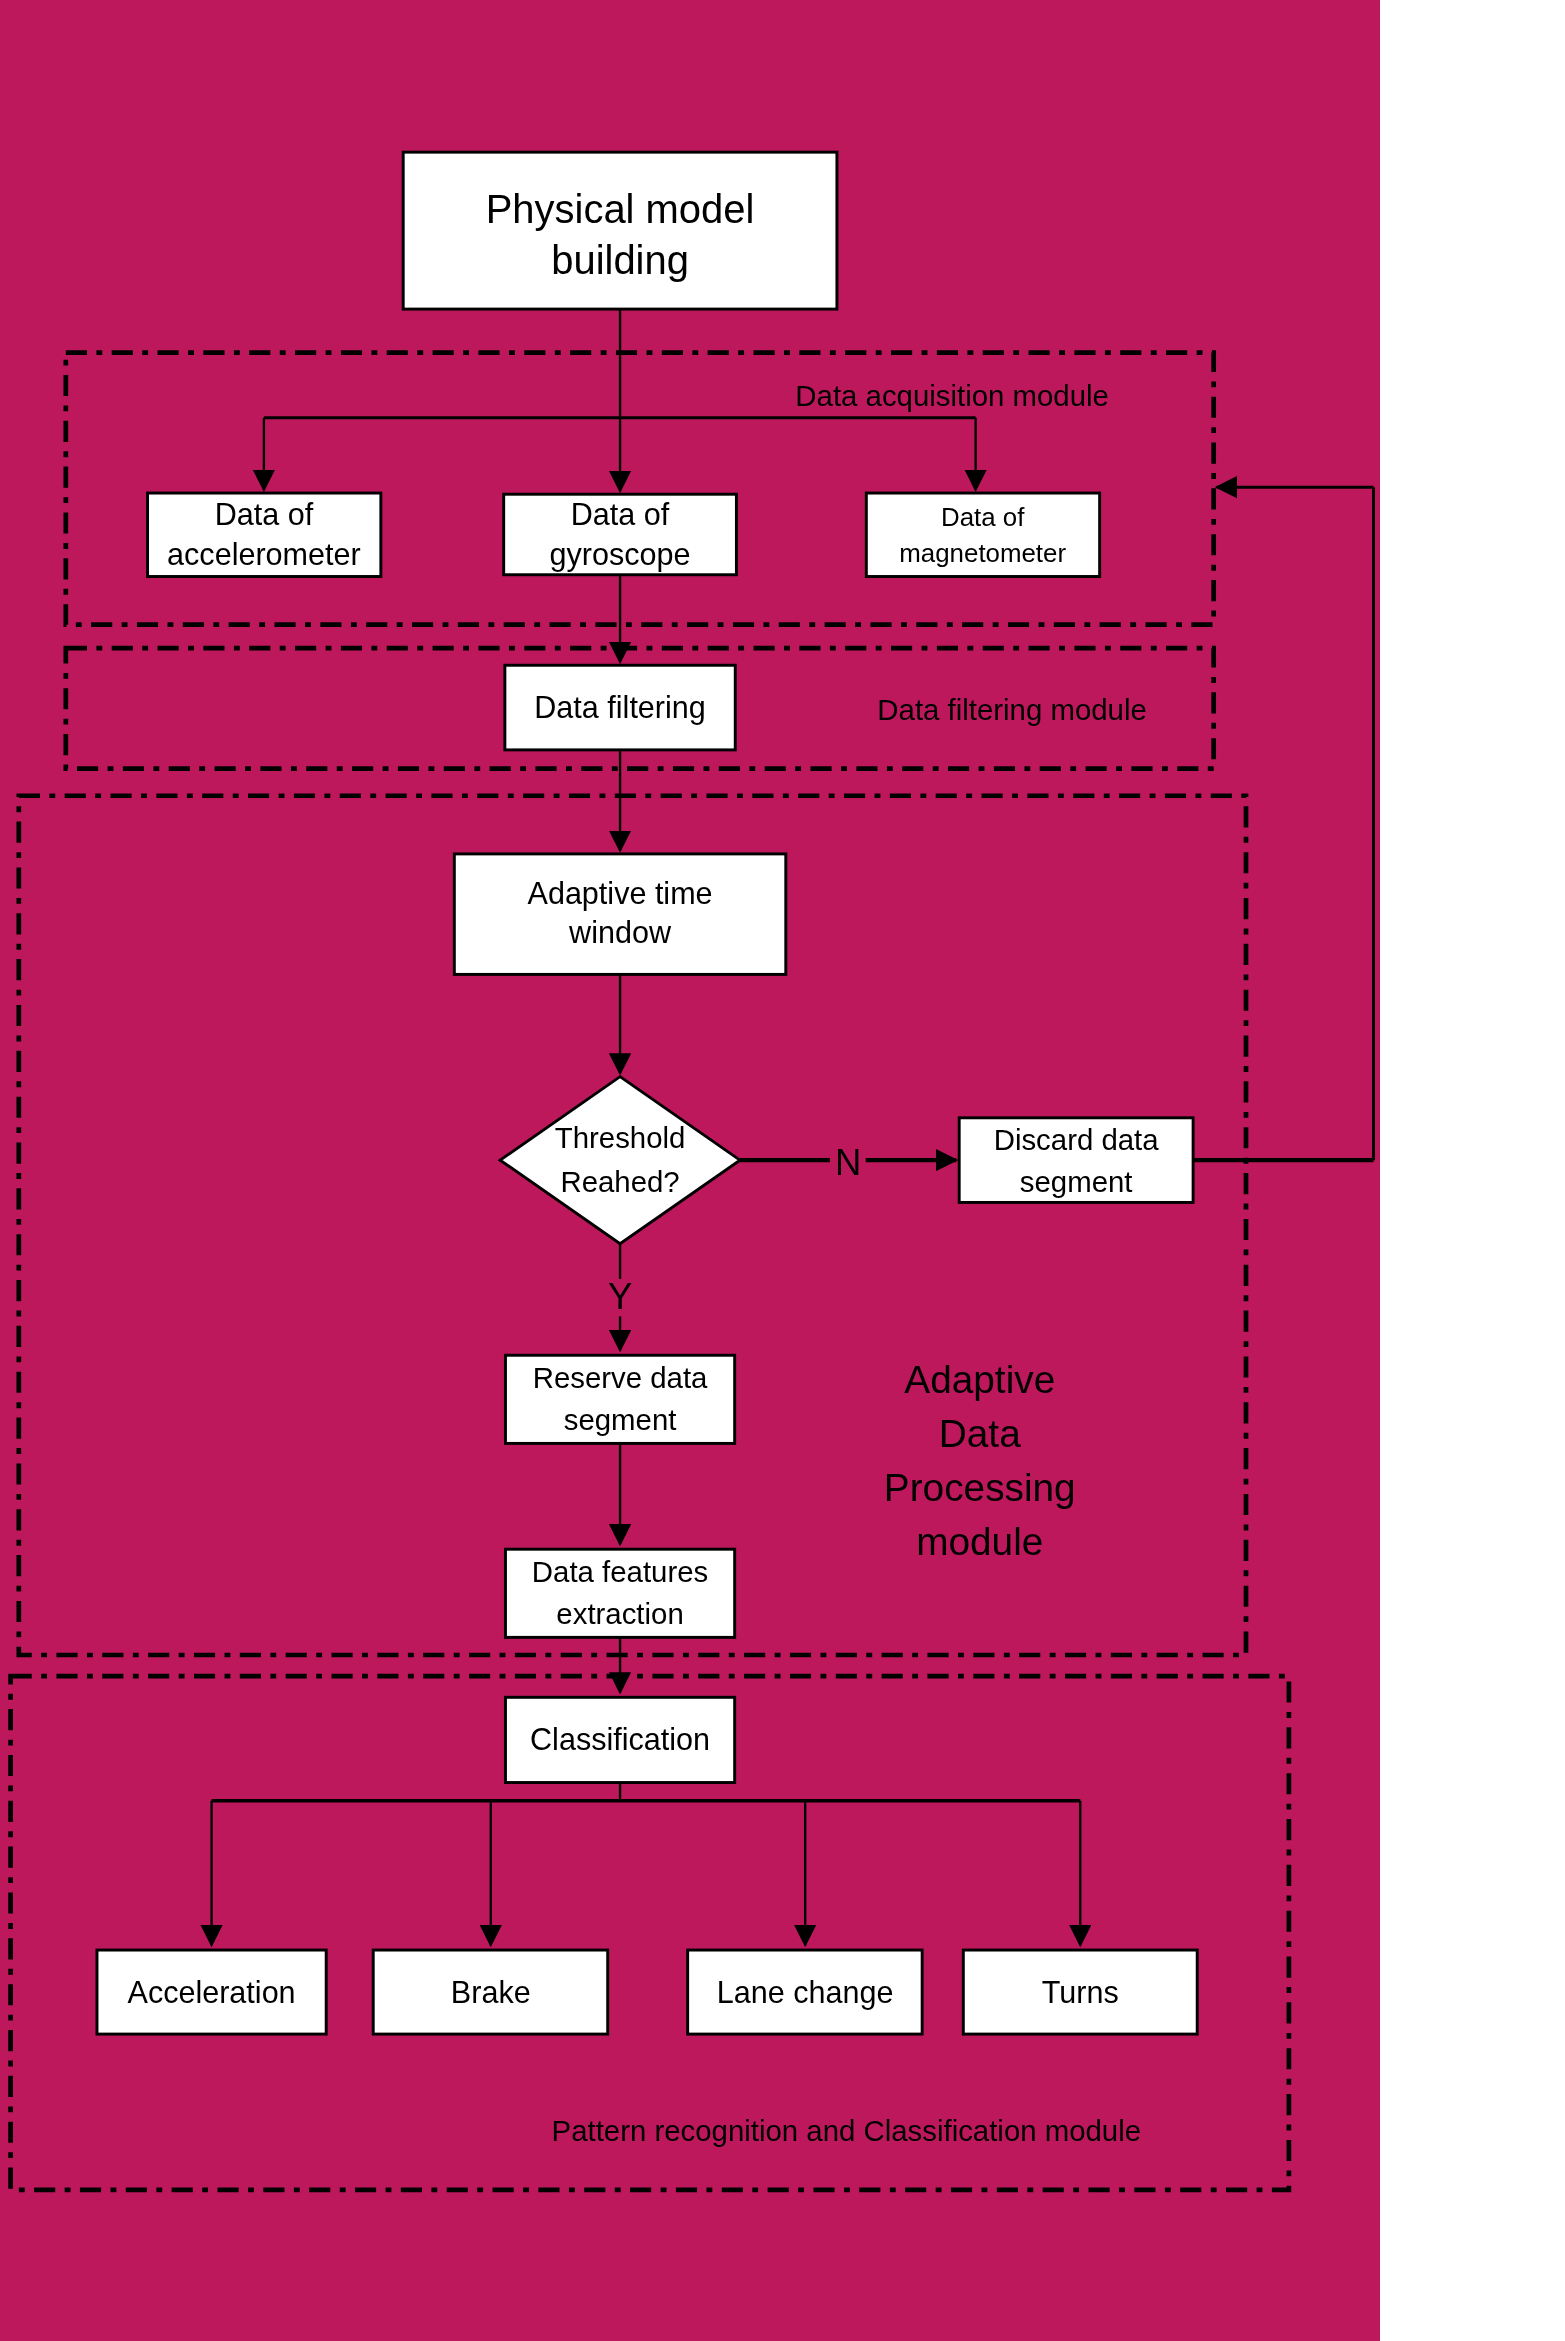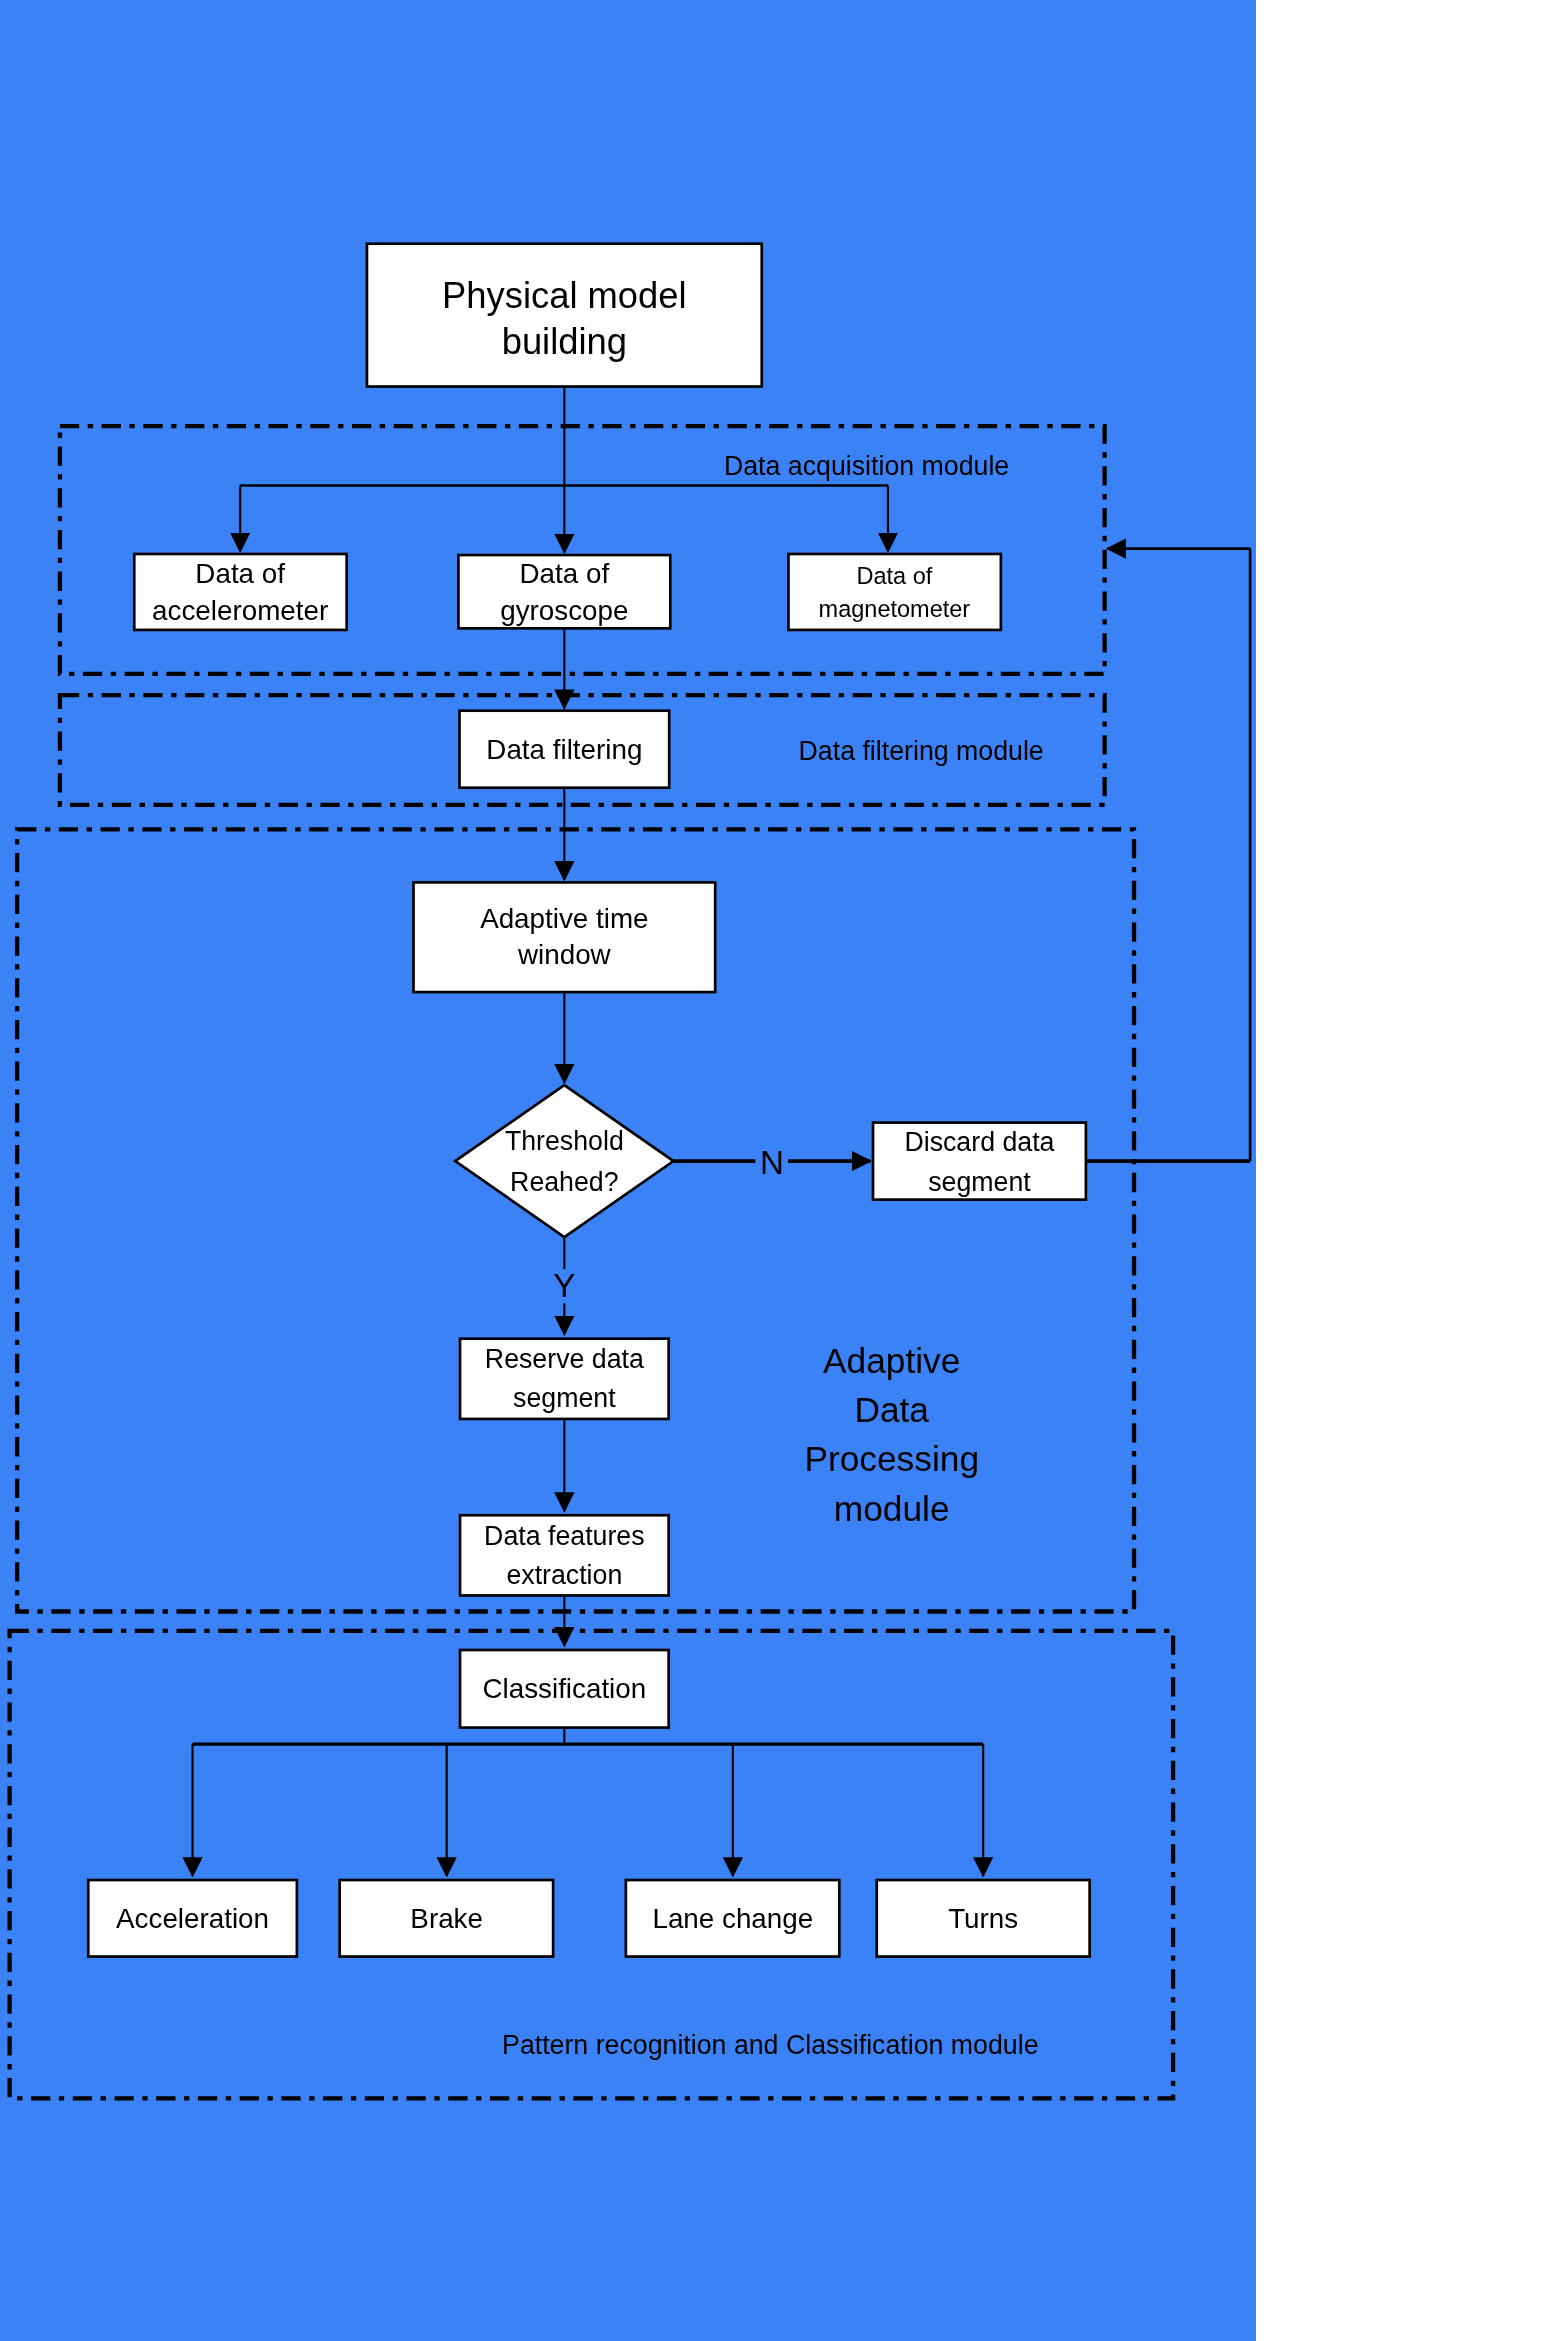--- a/index.html
+++ b/index.html
@@ -1,19 +1,19 @@
 <!DOCTYPE html>
 <html style="font-size:10.7px"><head>
 <meta charset="utf-8">
 <style>
   html,body{margin:0;padding:0;background:#fff;}
   .diagram-root{
     position:relative;
-    width:1256px;height:2342px;
-    background:#3b82f6;
+    width:1380px;height:2342px;
+    background:#be185d;
     font-family:"Liberation Sans",sans-serif;
   }
   svg{position:absolute;left:0;top:0;width:100%;height:100%;}
   .node{fill:#ffffff;stroke:#000000;stroke-width:5;}
   .module{fill:none;stroke:#000000;stroke-width:8;stroke-dasharray:36 16 10 16;}
   .edge{fill:none;stroke:#000000;stroke-width:4;}
   .edge.w5{stroke-width:5;}
   .edge.w6{stroke-width:6;}
   .edge.w7{stroke-width:7;}
   text{fill:#000000;text-anchor:middle;font-family:"Liberation Sans",sans-serif;}

